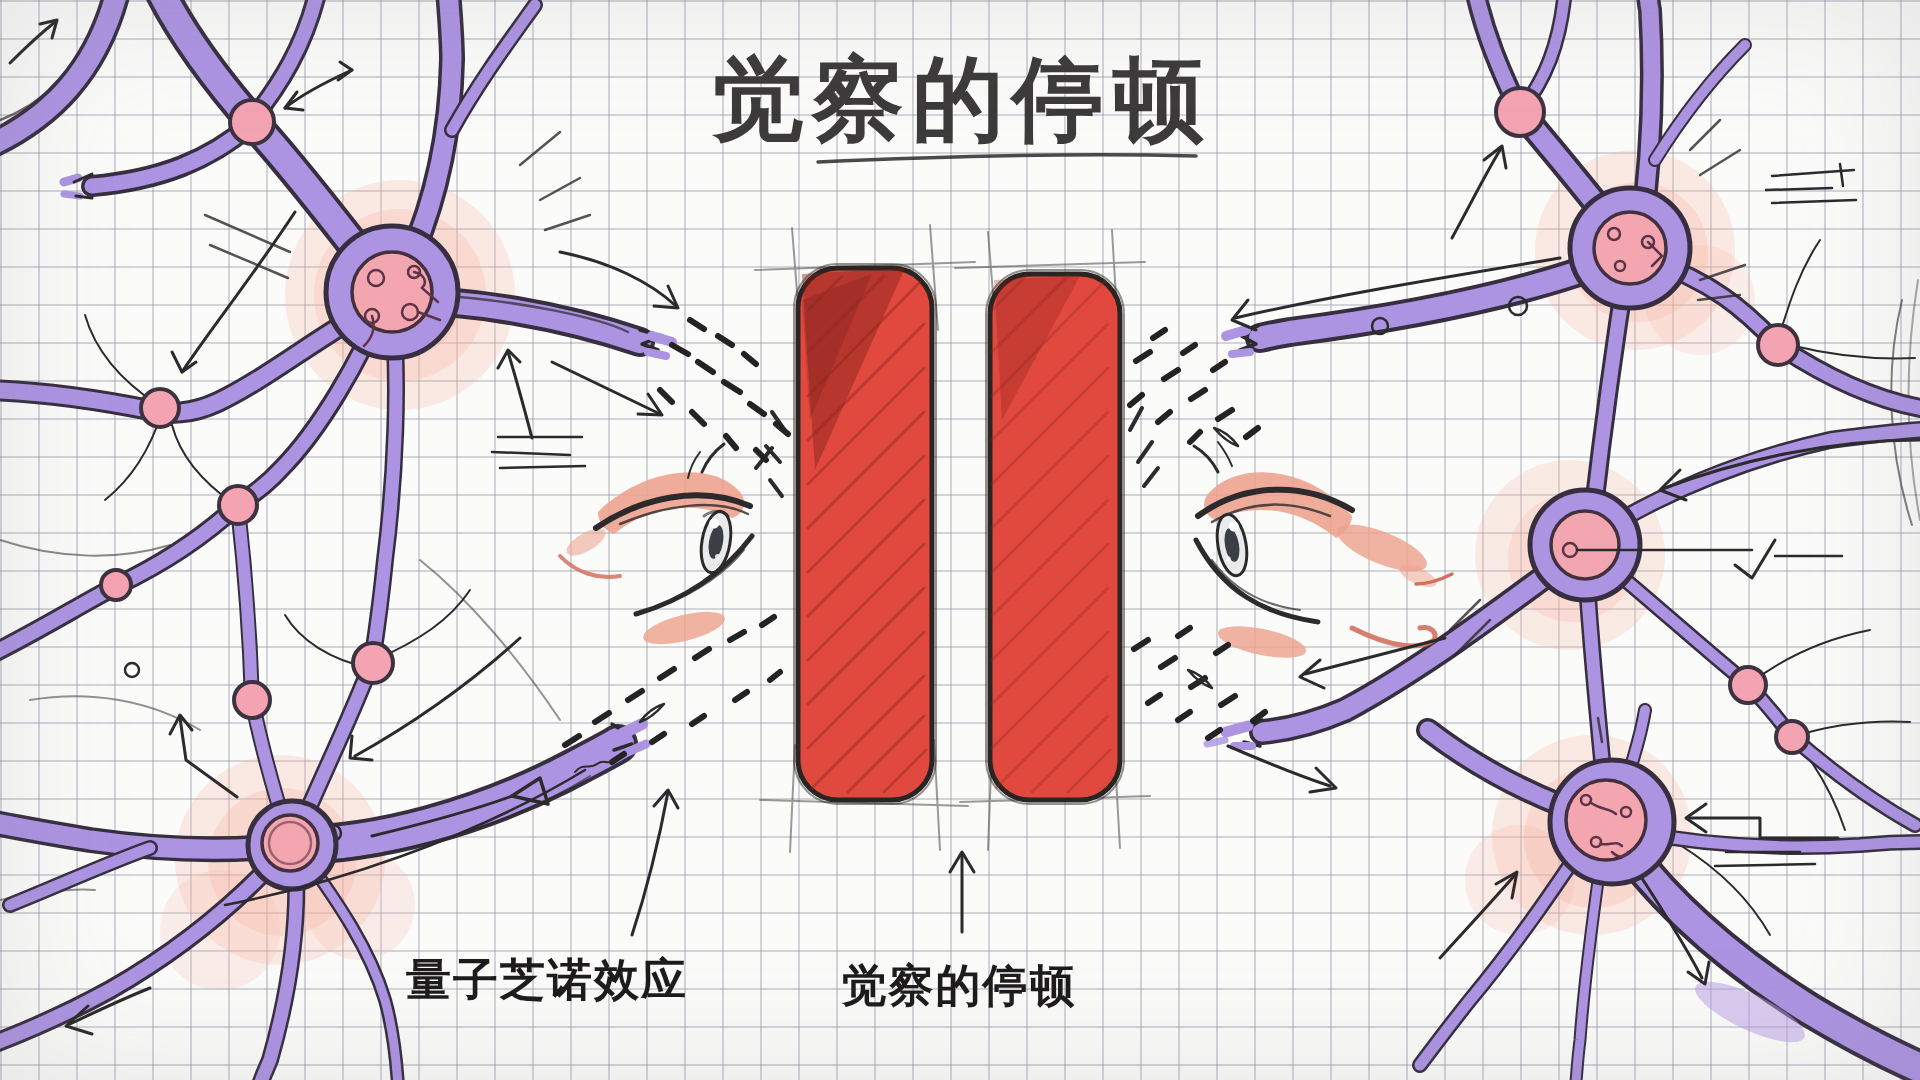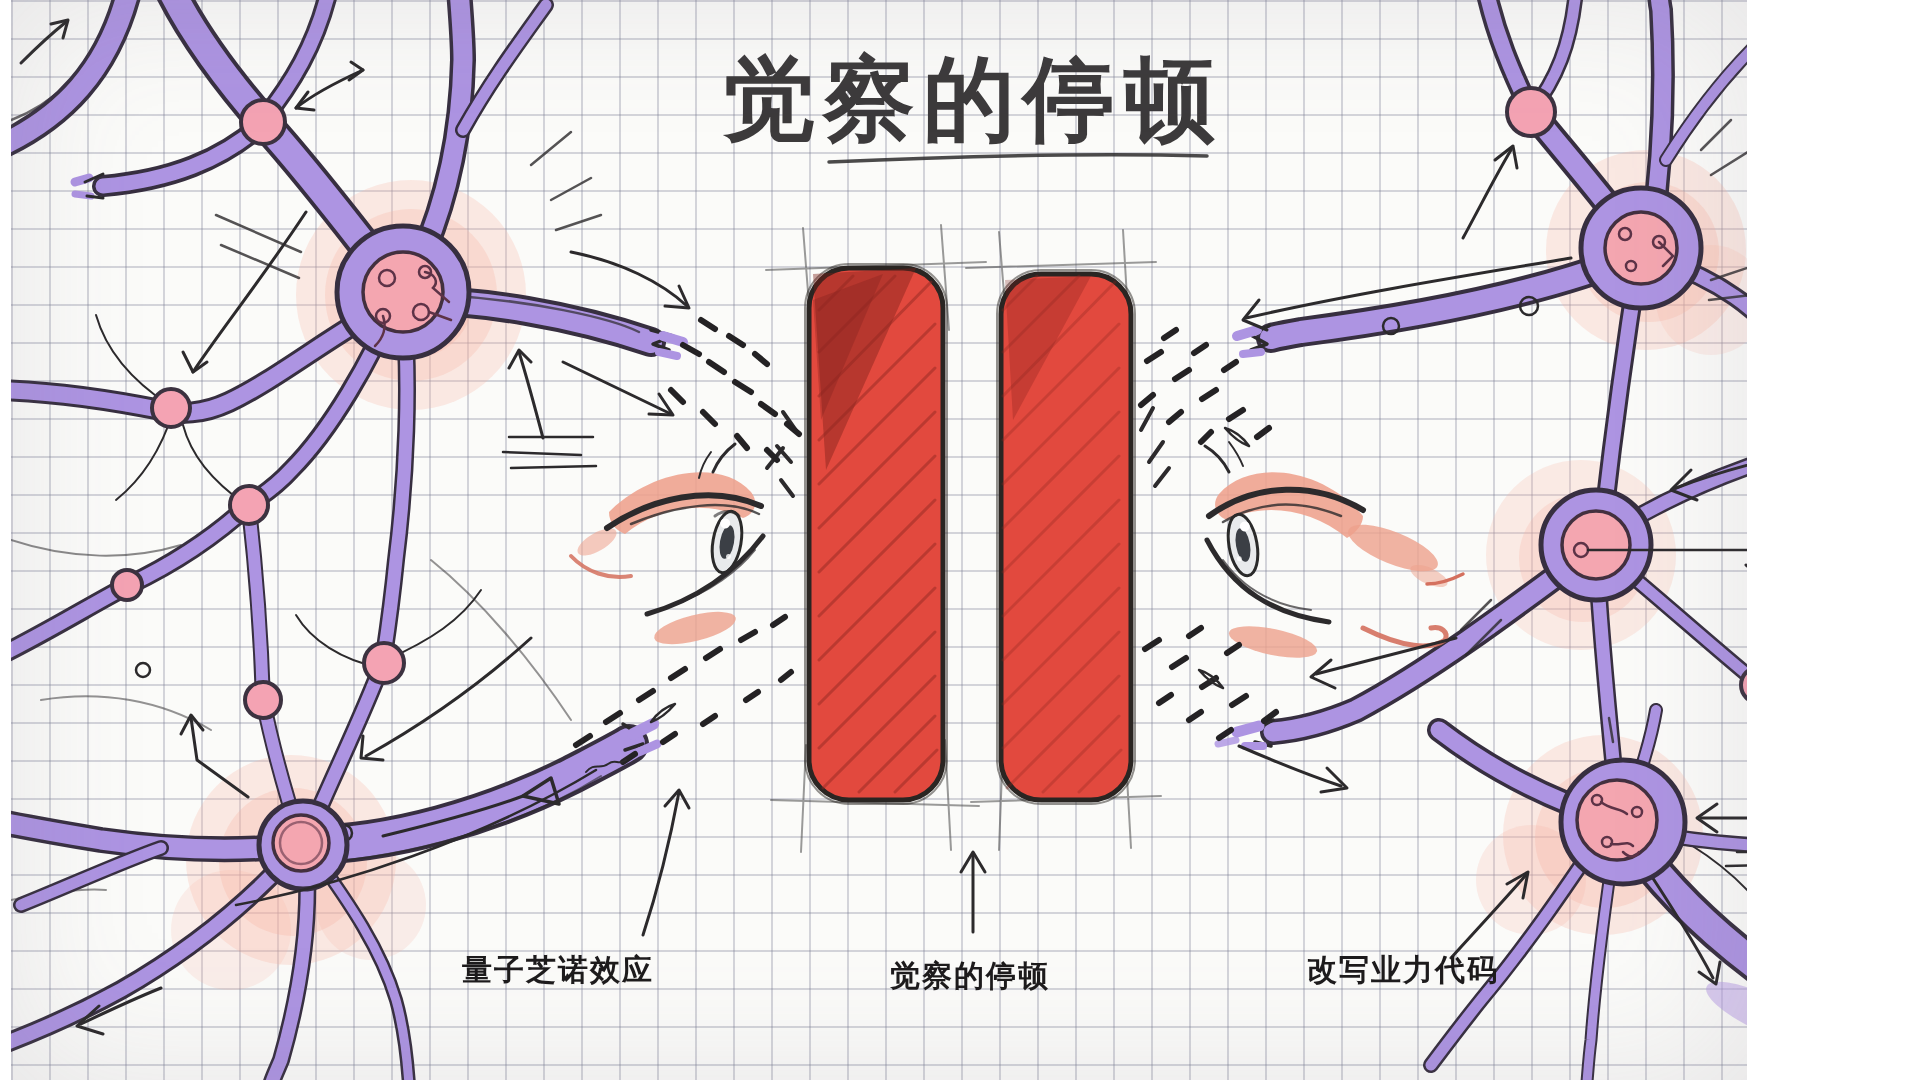--- a/index.html
+++ b/index.html
@@ -1,42 +1,42 @@
 <!DOCTYPE html>
 <html><head>
 <meta charset="utf-8">
 <style>
   html,body{margin:0;padding:0;}
-  .stage{position:relative;width:1736px;height:1080px;overflow:hidden;
+  .stage{position:relative;width:1920px;height:1080px;overflow:hidden;
     background-color:#fbfbf9;
     background-image:linear-gradient(rgba(120,122,145,.30) 2px, transparent 2px),
                      linear-gradient(90deg, rgba(120,122,145,.30) 2px, transparent 2px);
     background-size:38px 38px;
-    font-family:Liberation Serif, serif;margin-left:11px;}
+    font-family:Liberation Serif, serif;}
   .stage::after{content:"";position:absolute;inset:0;pointer-events:none;
     box-shadow:inset 0 0 140px rgba(120,110,130,.16);}
   svg.scene{position:absolute;left:0;top:0;}
   .ink{stroke:#2c2a2c;fill:none;stroke-linecap:round;stroke-linejoin:round;}
   .tubeO{stroke:#372f40;fill:none;stroke-linecap:round;}
   .tubeI{stroke:#ad94e2;fill:none;stroke-linecap:round;}
   .fray{stroke:#ad94e2;fill:none;stroke-linecap:round;}
   .node{fill:#f4a3b3;stroke:#3c3240;stroke-width:4;}
   .soma{fill:#ad94e2;stroke:#372f40;stroke-width:5;}
   .nuc{fill:#f4a6b0;stroke:#43303f;stroke-width:3.5;}
   .doodle{stroke:#5d3347;fill:none;stroke-width:2.5;stroke-linecap:round;}
   .glow{fill:#f7b3a3;}
   .hatch1{stroke:#8e2620;opacity:.45;stroke-width:3;stroke-linecap:round;}
   .hatch2{stroke:#8e2620;opacity:.30;stroke-width:3;stroke-linecap:round;}
   .cons{stroke:#4a4a4a;opacity:.55;stroke-width:2;fill:none;stroke-linecap:round;}
   .dash{stroke:#242224;stroke-width:6;stroke-linecap:round;fill:none;}
   .flick{stroke:#2c2a2c;stroke-width:4;stroke-linecap:round;fill:none;}
   .peach{fill:#eea18c;}
   .redline{stroke:#d4705e;fill:none;stroke-linecap:round;}
   .caption{position:absolute;width:460px;text-align:center;
-    font-size:30px;font-weight:700;color:#1d1b1c;letter-spacing:2px;}
+    font-size:45px;font-weight:700;color:#1d1b1c;letter-spacing:2px;}
   .big-title{position:absolute;left:562px;top:38px;width:800px;text-align:center;
     font-size:92px;font-weight:800;color:#3c3a3b;letter-spacing:8px;}
 </style>
 </head>
 <body>
 
 <div class="stage">
 <svg class="scene" width="1920" height="1080" viewBox="0 0 1920 1080">
 
   <g>
@@ -471,14 +471,13 @@
           <path d="M1772,203 L1856,200"></path>
       <path d="M1840,164 L1843,186"></path>
     </g>
     <path d="M818,162 C950,156 1080,153 1196,156" stroke-width="3.5" opacity=".85"></path>
   </g>
 </svg>
 
 <div class="big-title">觉察的停顿</div>
 <div class="caption" style="left:317px;top:950px;">量子芝诺效应</div>
 <div class="caption" style="left:729px;top:956px;">觉察的停顿</div>
-<div class="caption" style="left:1162px;top:950px;">改写业力代码</div>
 </div>
 
 </body></html>

